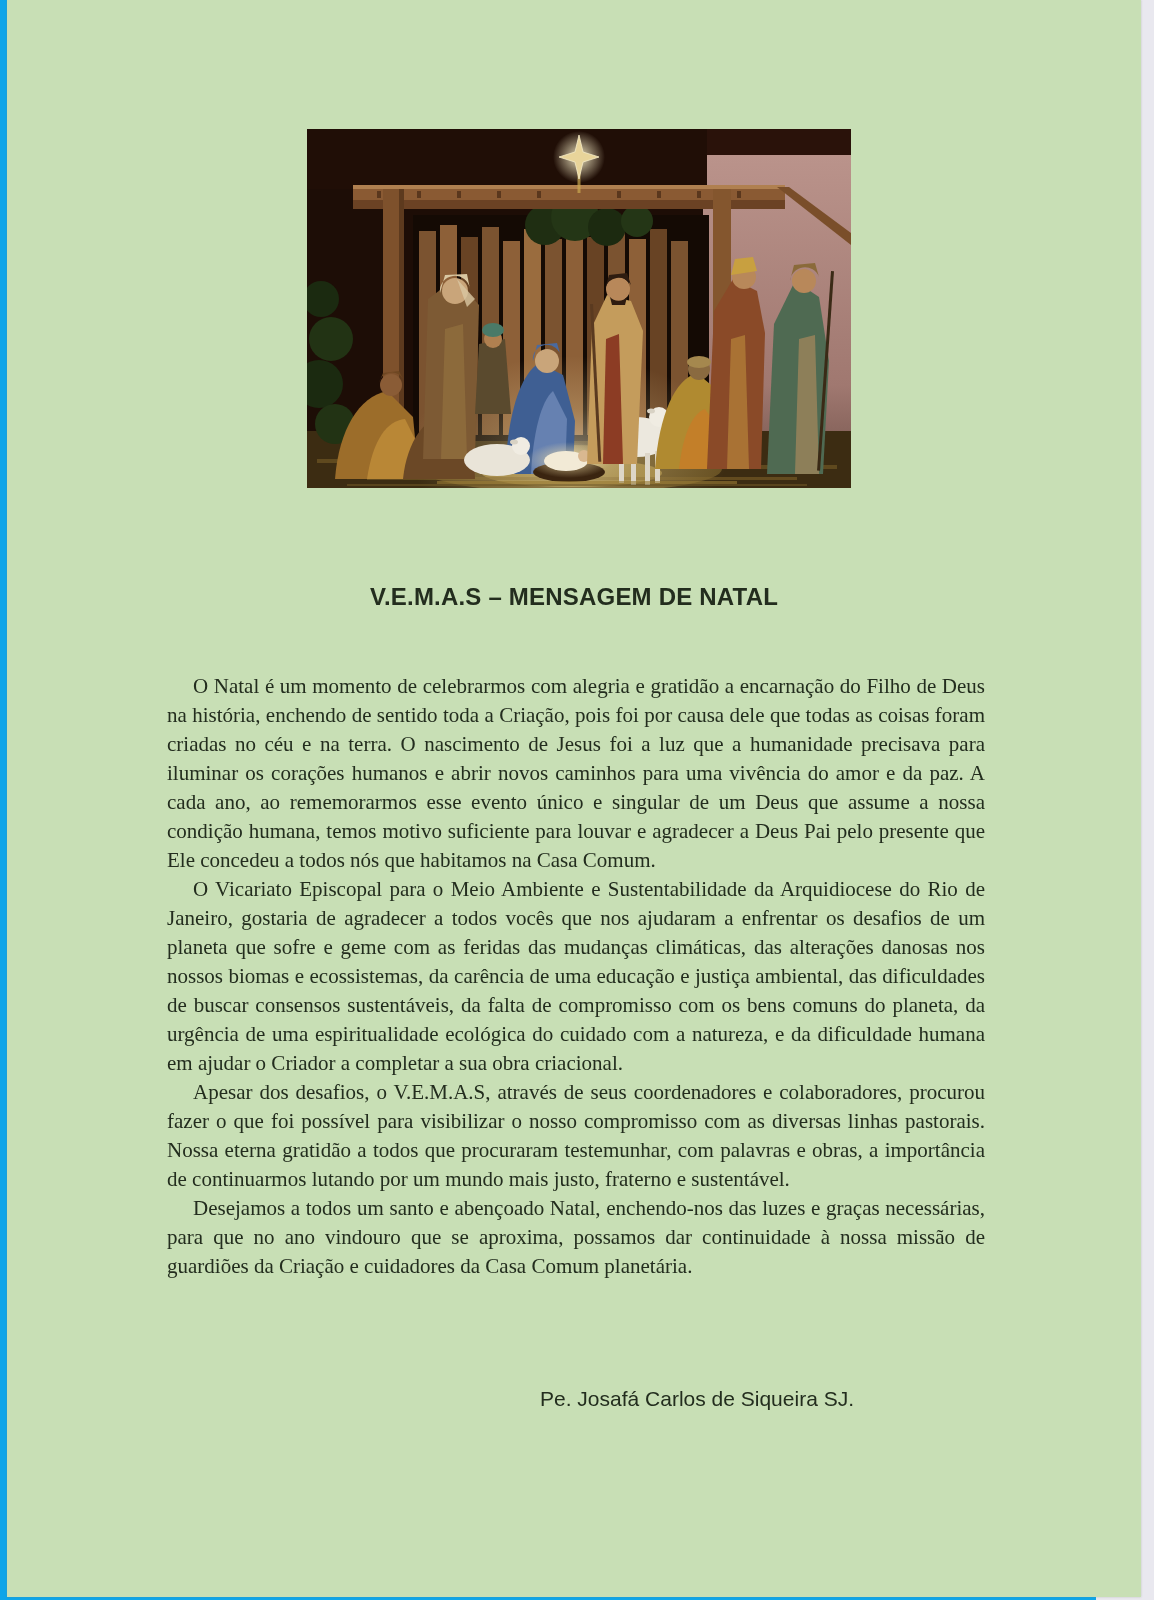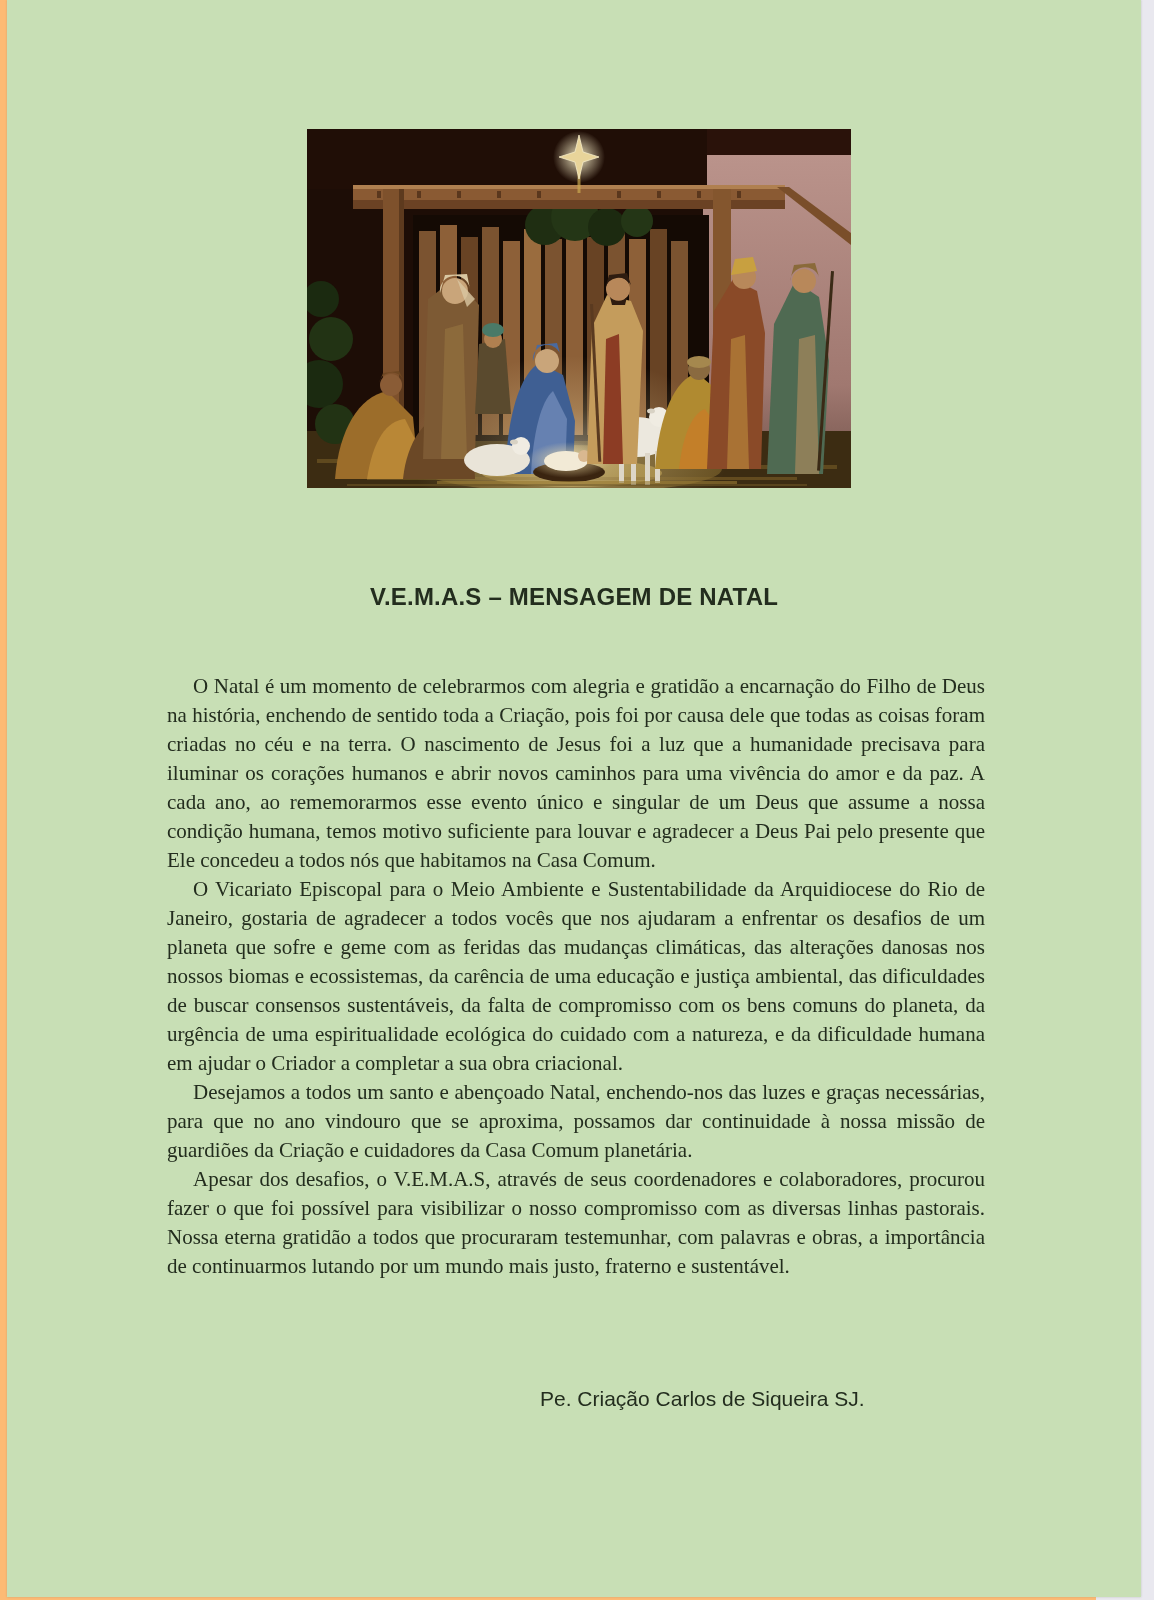--- a/index.html
+++ b/index.html
@@ -1,18 +1,18 @@
 <!DOCTYPE html>
 <html><head>
 <meta charset="utf-8">
 <style>
   html,body{margin:0;padding:0;}
   body{width:1154px;height:1600px;overflow:hidden;background:#e9e8ef;
        font-family:"Liberation Sans",sans-serif;}
-  .canvas{position:relative;width:1096px;height:1600px;background:#fdba74;}
+  .canvas{position:relative;width:1096px;height:1600px;background:#0ea5e9;}
   .page{position:absolute;left:7px;top:0;width:1134px;height:1597px;
         background:#c8dfb5;box-shadow:0 0 2px rgba(120,130,110,.35);}
   .nativity{position:absolute;left:300px;top:129px;width:544px;height:359px;
             overflow:hidden;}
   .nativity svg{display:block;width:544px;height:359px;}
   .title{position:absolute;left:0;top:582px;width:100%;text-align:center;
          margin:0;font-weight:700;font-size:24px;line-height:30px;
          color:#232d1e;letter-spacing:.2px;}
   .bodytext{position:absolute;left:160px;top:672px;width:818px;
             color:#232d1e;font-size:21px;line-height:29px;text-align:justify;font-family:Liberation Serif, serif;}
@@ -177,20 +177,20 @@
         <rect x="130" y="352" width="300" height="3" fill="#9a7c33" opacity="0.6"></rect>
         <rect x="40" y="355" width="460" height="2" fill="#6d5523" opacity="0.6"></rect>
       </svg>
     </div>
 
     <h1 class="title">V.E.M.A.S – MENSAGEM DE NATAL</h1>
 
     <div class="bodytext">
       <p>O Natal é um momento de celebrarmos com alegria e gratidão a encarnação do Filho de Deus na história, enchendo de sentido toda a Criação, pois foi por causa dele que todas as coisas foram criadas no céu e na terra. O nascimento de Jesus foi a luz que a humanidade precisava para iluminar os corações humanos e abrir novos caminhos para uma vivência do amor e da paz. A cada ano, ao rememorarmos esse evento único e singular de um Deus que assume a nossa condição humana, temos motivo suficiente para louvar e agradecer a Deus Pai pelo presente que Ele concedeu a todos nós que habitamos na Casa Comum.</p>
       <p>O Vicariato Episcopal para o Meio Ambiente e Sustentabilidade da Arquidiocese do Rio de Janeiro, gostaria de agradecer a todos vocês que nos ajudaram a enfrentar os desafios de um planeta que sofre e geme com as feridas das mudanças climáticas, das alterações danosas nos nossos biomas e ecossistemas, da carência de uma educação e justiça ambiental, das dificuldades de buscar consensos sustentáveis, da falta de compromisso com os bens comuns do planeta, da urgência de uma espiritualidade ecológica do cuidado com a natureza, e da dificuldade humana em ajudar o Criador a completar a sua obra criacional.</p>
+      <p>Apesar dos desafios, o V.E.M.A.S, através de seus coordenadores e colaboradores, procurou fazer o que foi possível para visibilizar o nosso compromisso com as diversas linhas pastorais. Nossa eterna gratidão a todos que procuraram testemunhar, com palavras e obras, a importância de continuarmos lutando por um mundo mais justo, fraterno e sustentável.</p>
       <p>Desejamos a todos um santo e abençoado Natal, enchendo-nos das luzes e graças necessárias, para que no ano vindouro que se aproxima, possamos dar continuidade à nossa missão de guardiões da Criação e cuidadores da Casa Comum planetária.</p>
-      <p>Apesar dos desafios, o V.E.M.A.S, através de seus coordenadores e colaboradores, procurou fazer o que foi possível para visibilizar o nosso compromisso com as diversas linhas pastorais. Nossa eterna gratidão a todos que procuraram testemunhar, com palavras e obras, a importância de continuarmos lutando por um mundo mais justo, fraterno e sustentável.</p>
     </div>
 
-    <div class="signature">Pe. Criação Carlos de Siqueira SJ.</div>
+    <div class="signature">Pe. Josafá Carlos de Siqueira SJ.</div>
 
   </div>
 </div>
 
 </body></html>

